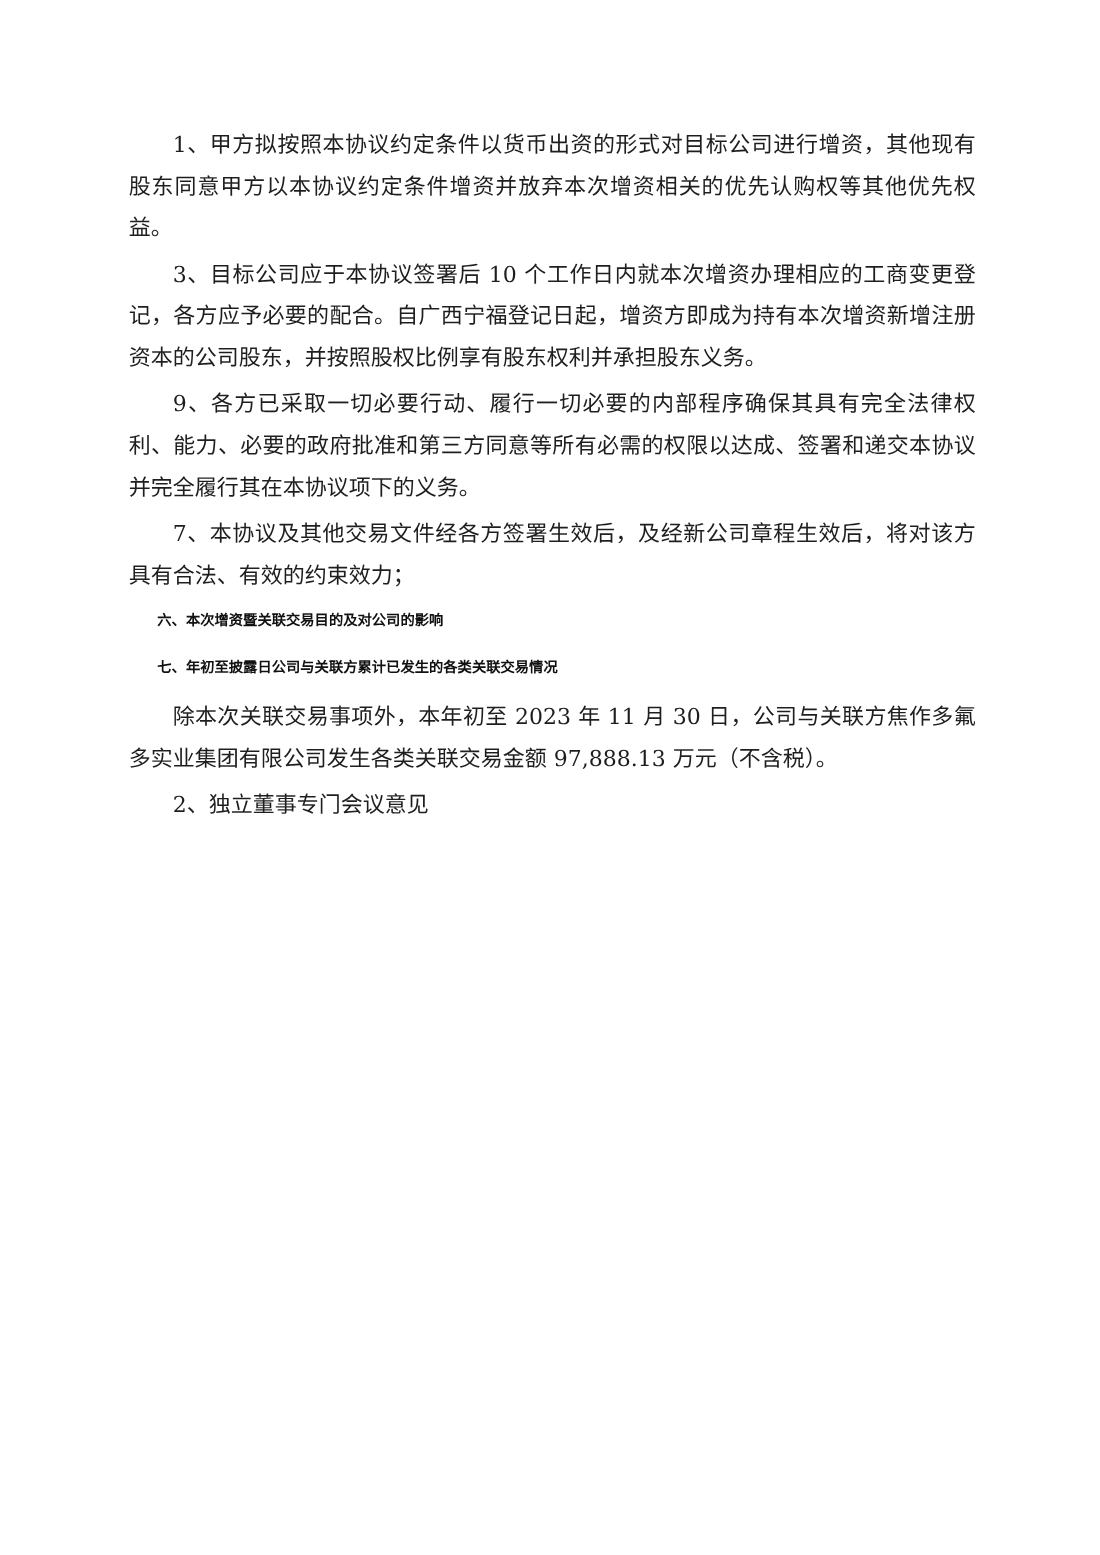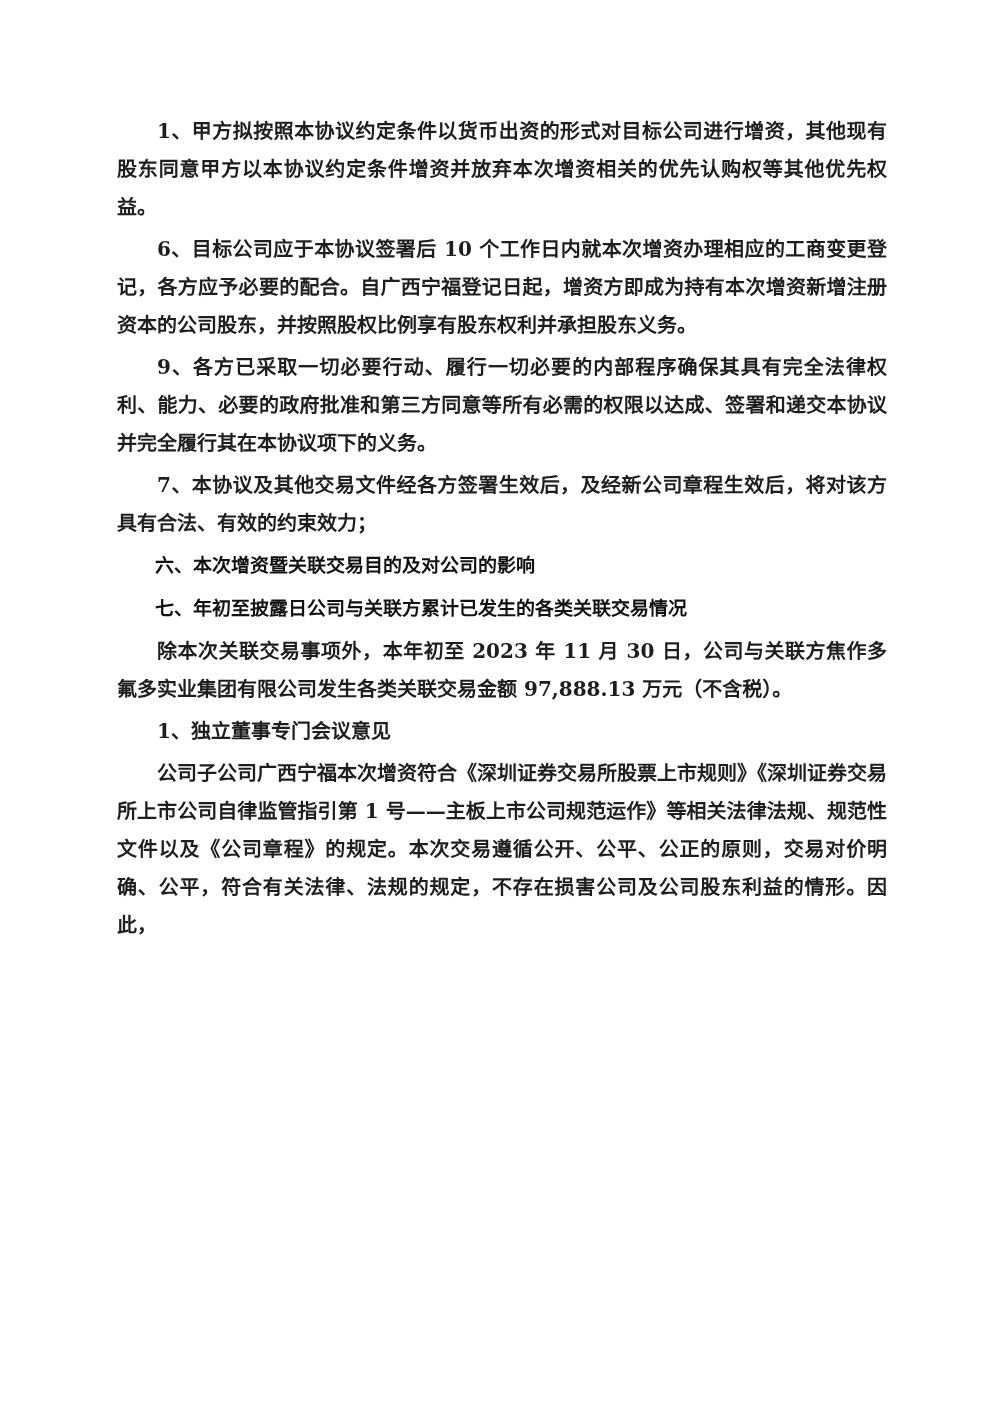--- a/index.html
+++ b/index.html
@@ -27,41 +27,40 @@
     top: 112px;
     width: 770px;
     color: #1e1e1e;
     font-size: 20px;
     line-height: 38px;
     text-align: justify;
   }
   .doc-content p.para {
     margin: 0 0 4px 0;
     text-indent: 2em;
-    font-weight: 700;
+    font-weight: 400;
     color: #1e1e1e;
   }
   .doc-content h2.heading {
     margin: 2px 0 5px 0;
     text-indent: 2em;
-    font-size: 19px;
+    font-size: 13px;
     line-height: 38px;
     font-weight: 700;
     color: #111111;
   }
 </style>
 </head>
 <body>
 
 <main class="page">
   <section class="doc-content" id="doc-content">
 
   <p class="para">1、甲方拟按照本协议约定条件以货币出资的形式对目标公司进行增资，其他现有股东同意甲方以本协议约定条件增资并放弃本次增资相关的优先认购权等其他优先权益。</p>
-      <p class="para">6、目标公司应于本协议签署后 10 个工作日内就本次增资办理相应的工商变更登记，各方应予必要的配合。自广西宁福登记日起，增资方即成为持有本次增资新增注册资本的公司股东，并按照股权比例享有股东权利并承担股东义务。</p>
+      <p class="para">3、目标公司应于本协议签署后 10 个工作日内就本次增资办理相应的工商变更登记，各方应予必要的配合。自广西宁福登记日起，增资方即成为持有本次增资新增注册资本的公司股东，并按照股权比例享有股东权利并承担股东义务。</p>
       <p class="para">9、各方已采取一切必要行动、履行一切必要的内部程序确保其具有完全法律权利、能力、必要的政府批准和第三方同意等所有必需的权限以达成、签署和递交本协议并完全履行其在本协议项下的义务。</p>
       <p class="para">7、本协议及其他交易文件经各方签署生效后，及经新公司章程生效后，将对该方具有合法、有效的约束效力；</p>
       <h2 class="heading">六、本次增资暨关联交易目的及对公司的影响</h2>
       <h2 class="heading">七、年初至披露日公司与关联方累计已发生的各类关联交易情况</h2>
       <p class="para">除本次关联交易事项外，本年初至 2023 年 11 月 30 日，公司与关联方焦作多氟多实业集团有限公司发生各类关联交易金额 97,888.13 万元（不含税）。</p>
-      <p class="para">1、独立董事专门会议意见</p>
-      <p class="para">公司子公司广西宁福本次增资符合《深圳证券交易所股票上市规则》《深圳证券交易所上市公司自律监管指引第 1 号——主板上市公司规范运作》等相关法律法规、规范性文件以及《公司章程》的规定。本次交易遵循公开、公平、公正的原则，交易对价明确、公平，符合有关法律、法规的规定，不存在损害公司及公司股东利益的情形。因此，</p>
+      <p class="para">2、独立董事专门会议意见</p>
     </section>
 </main>
 
 </body></html>

